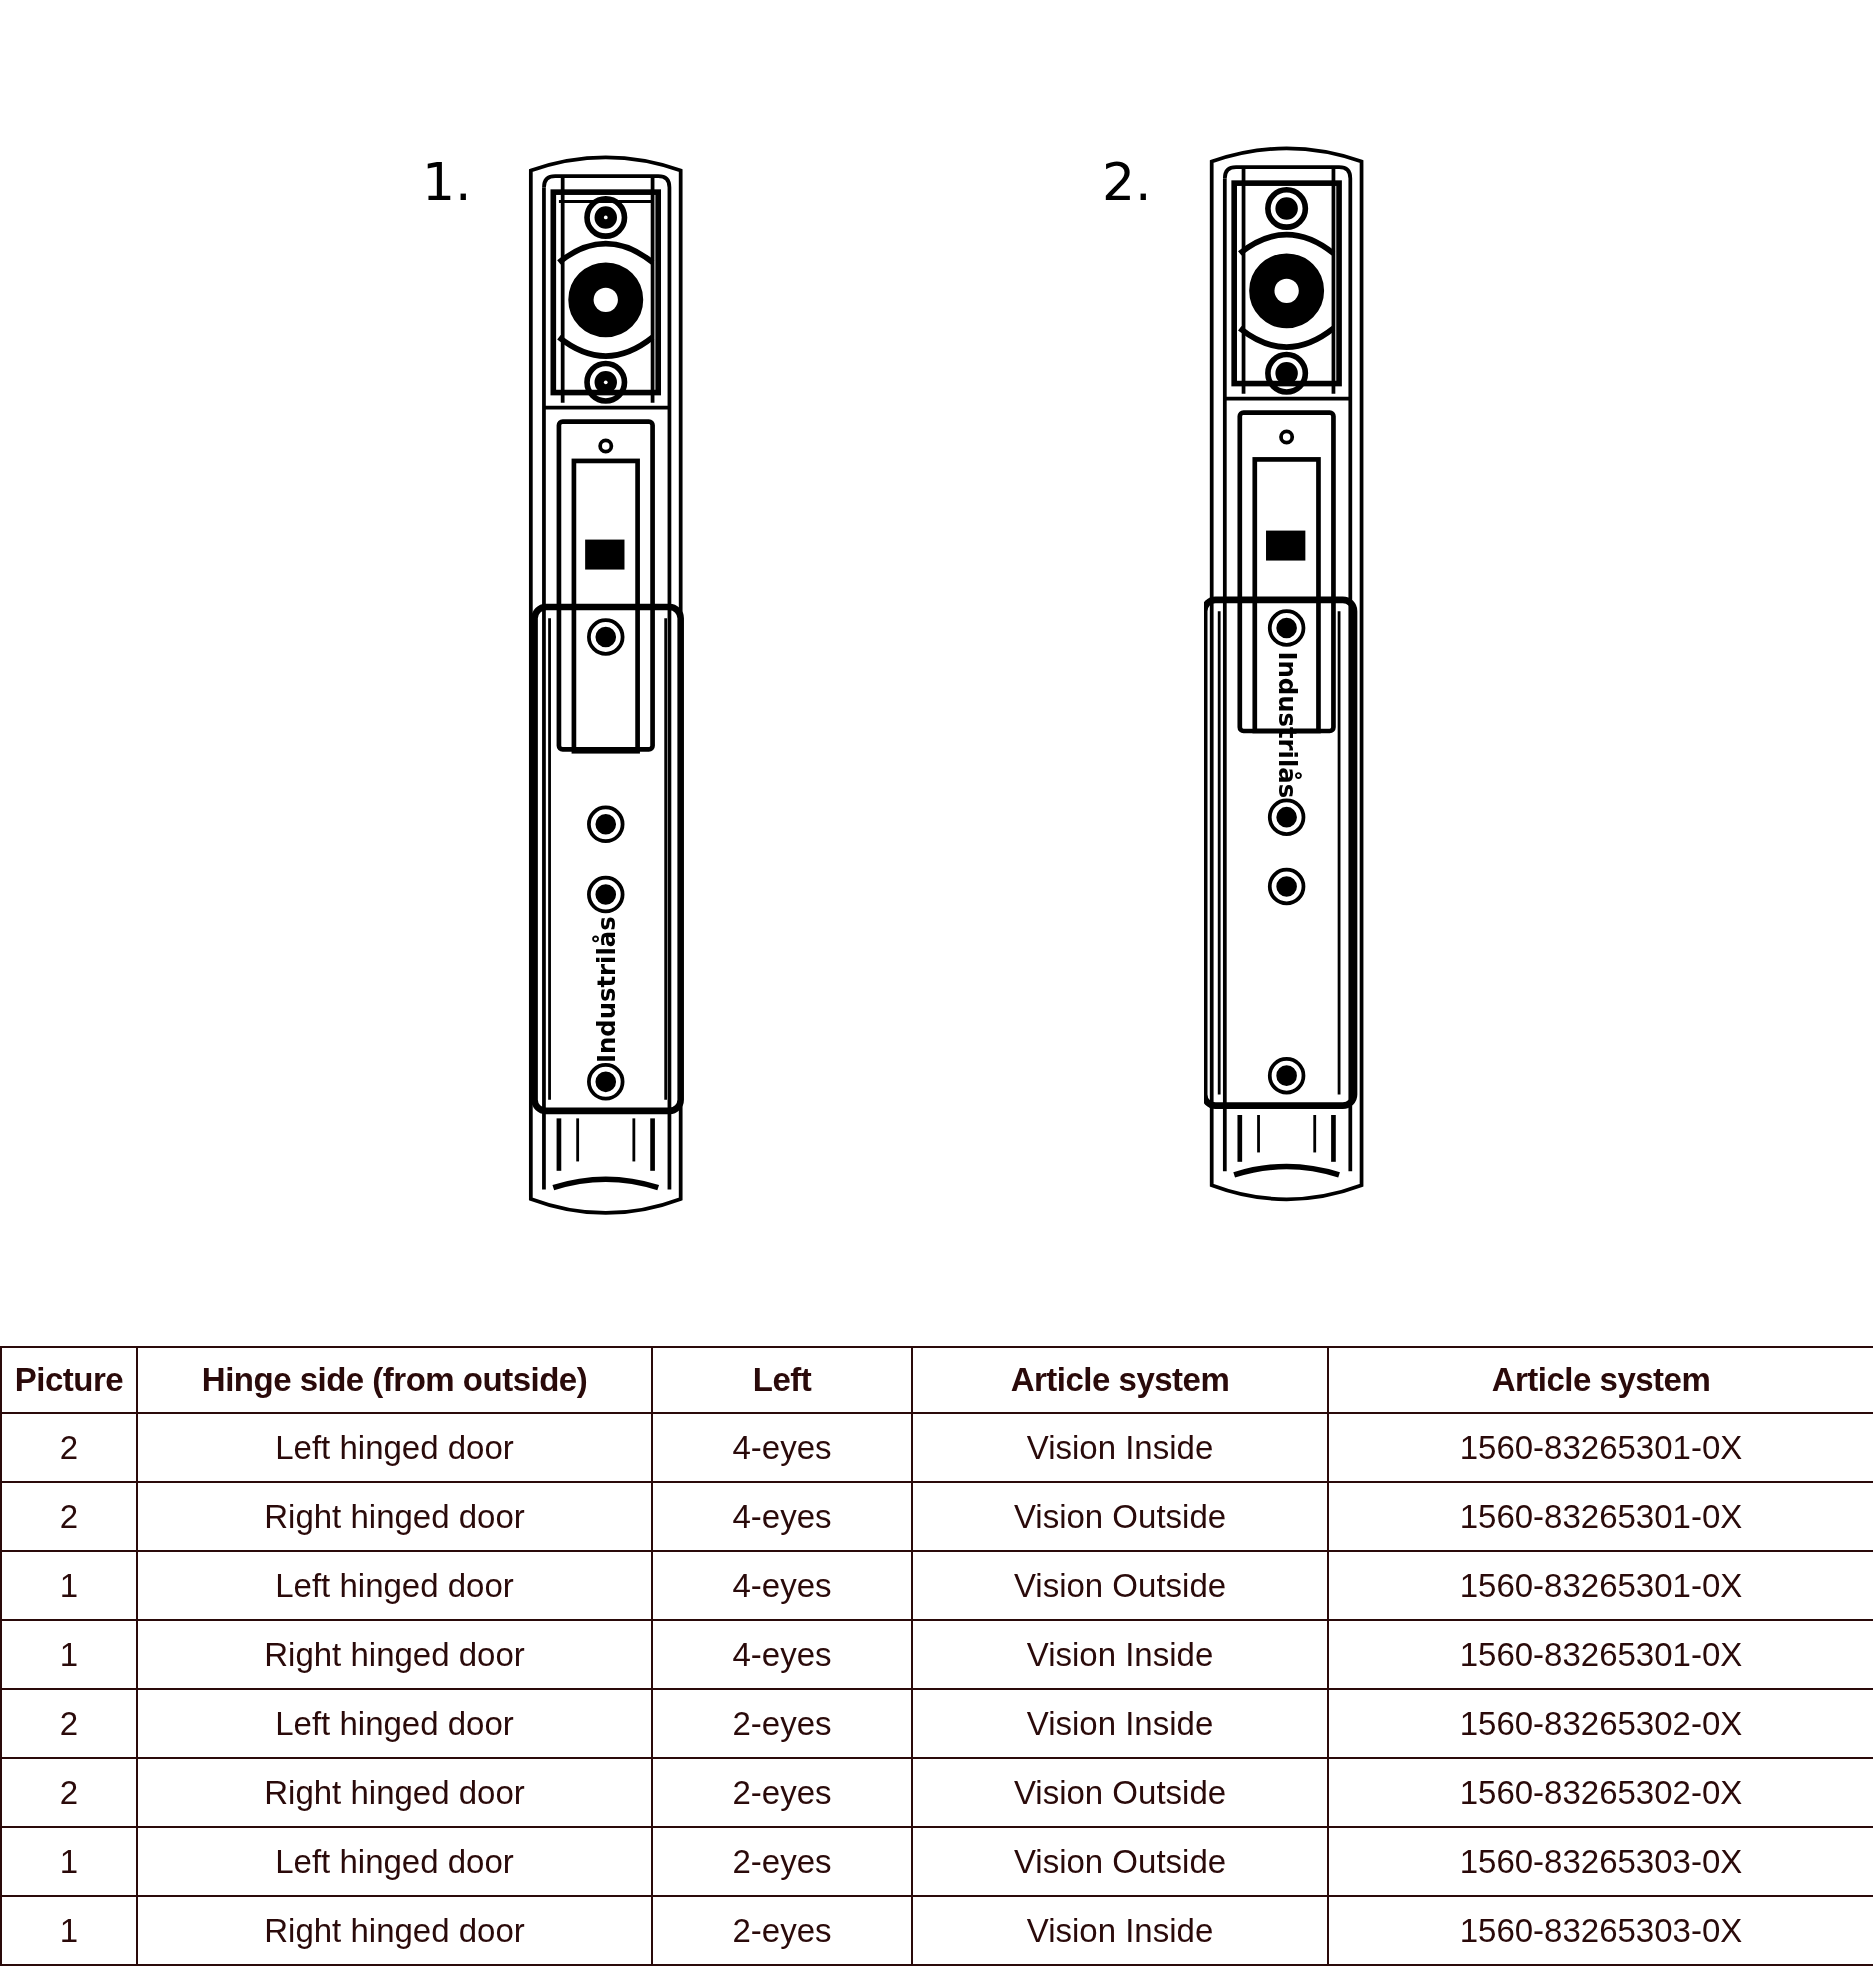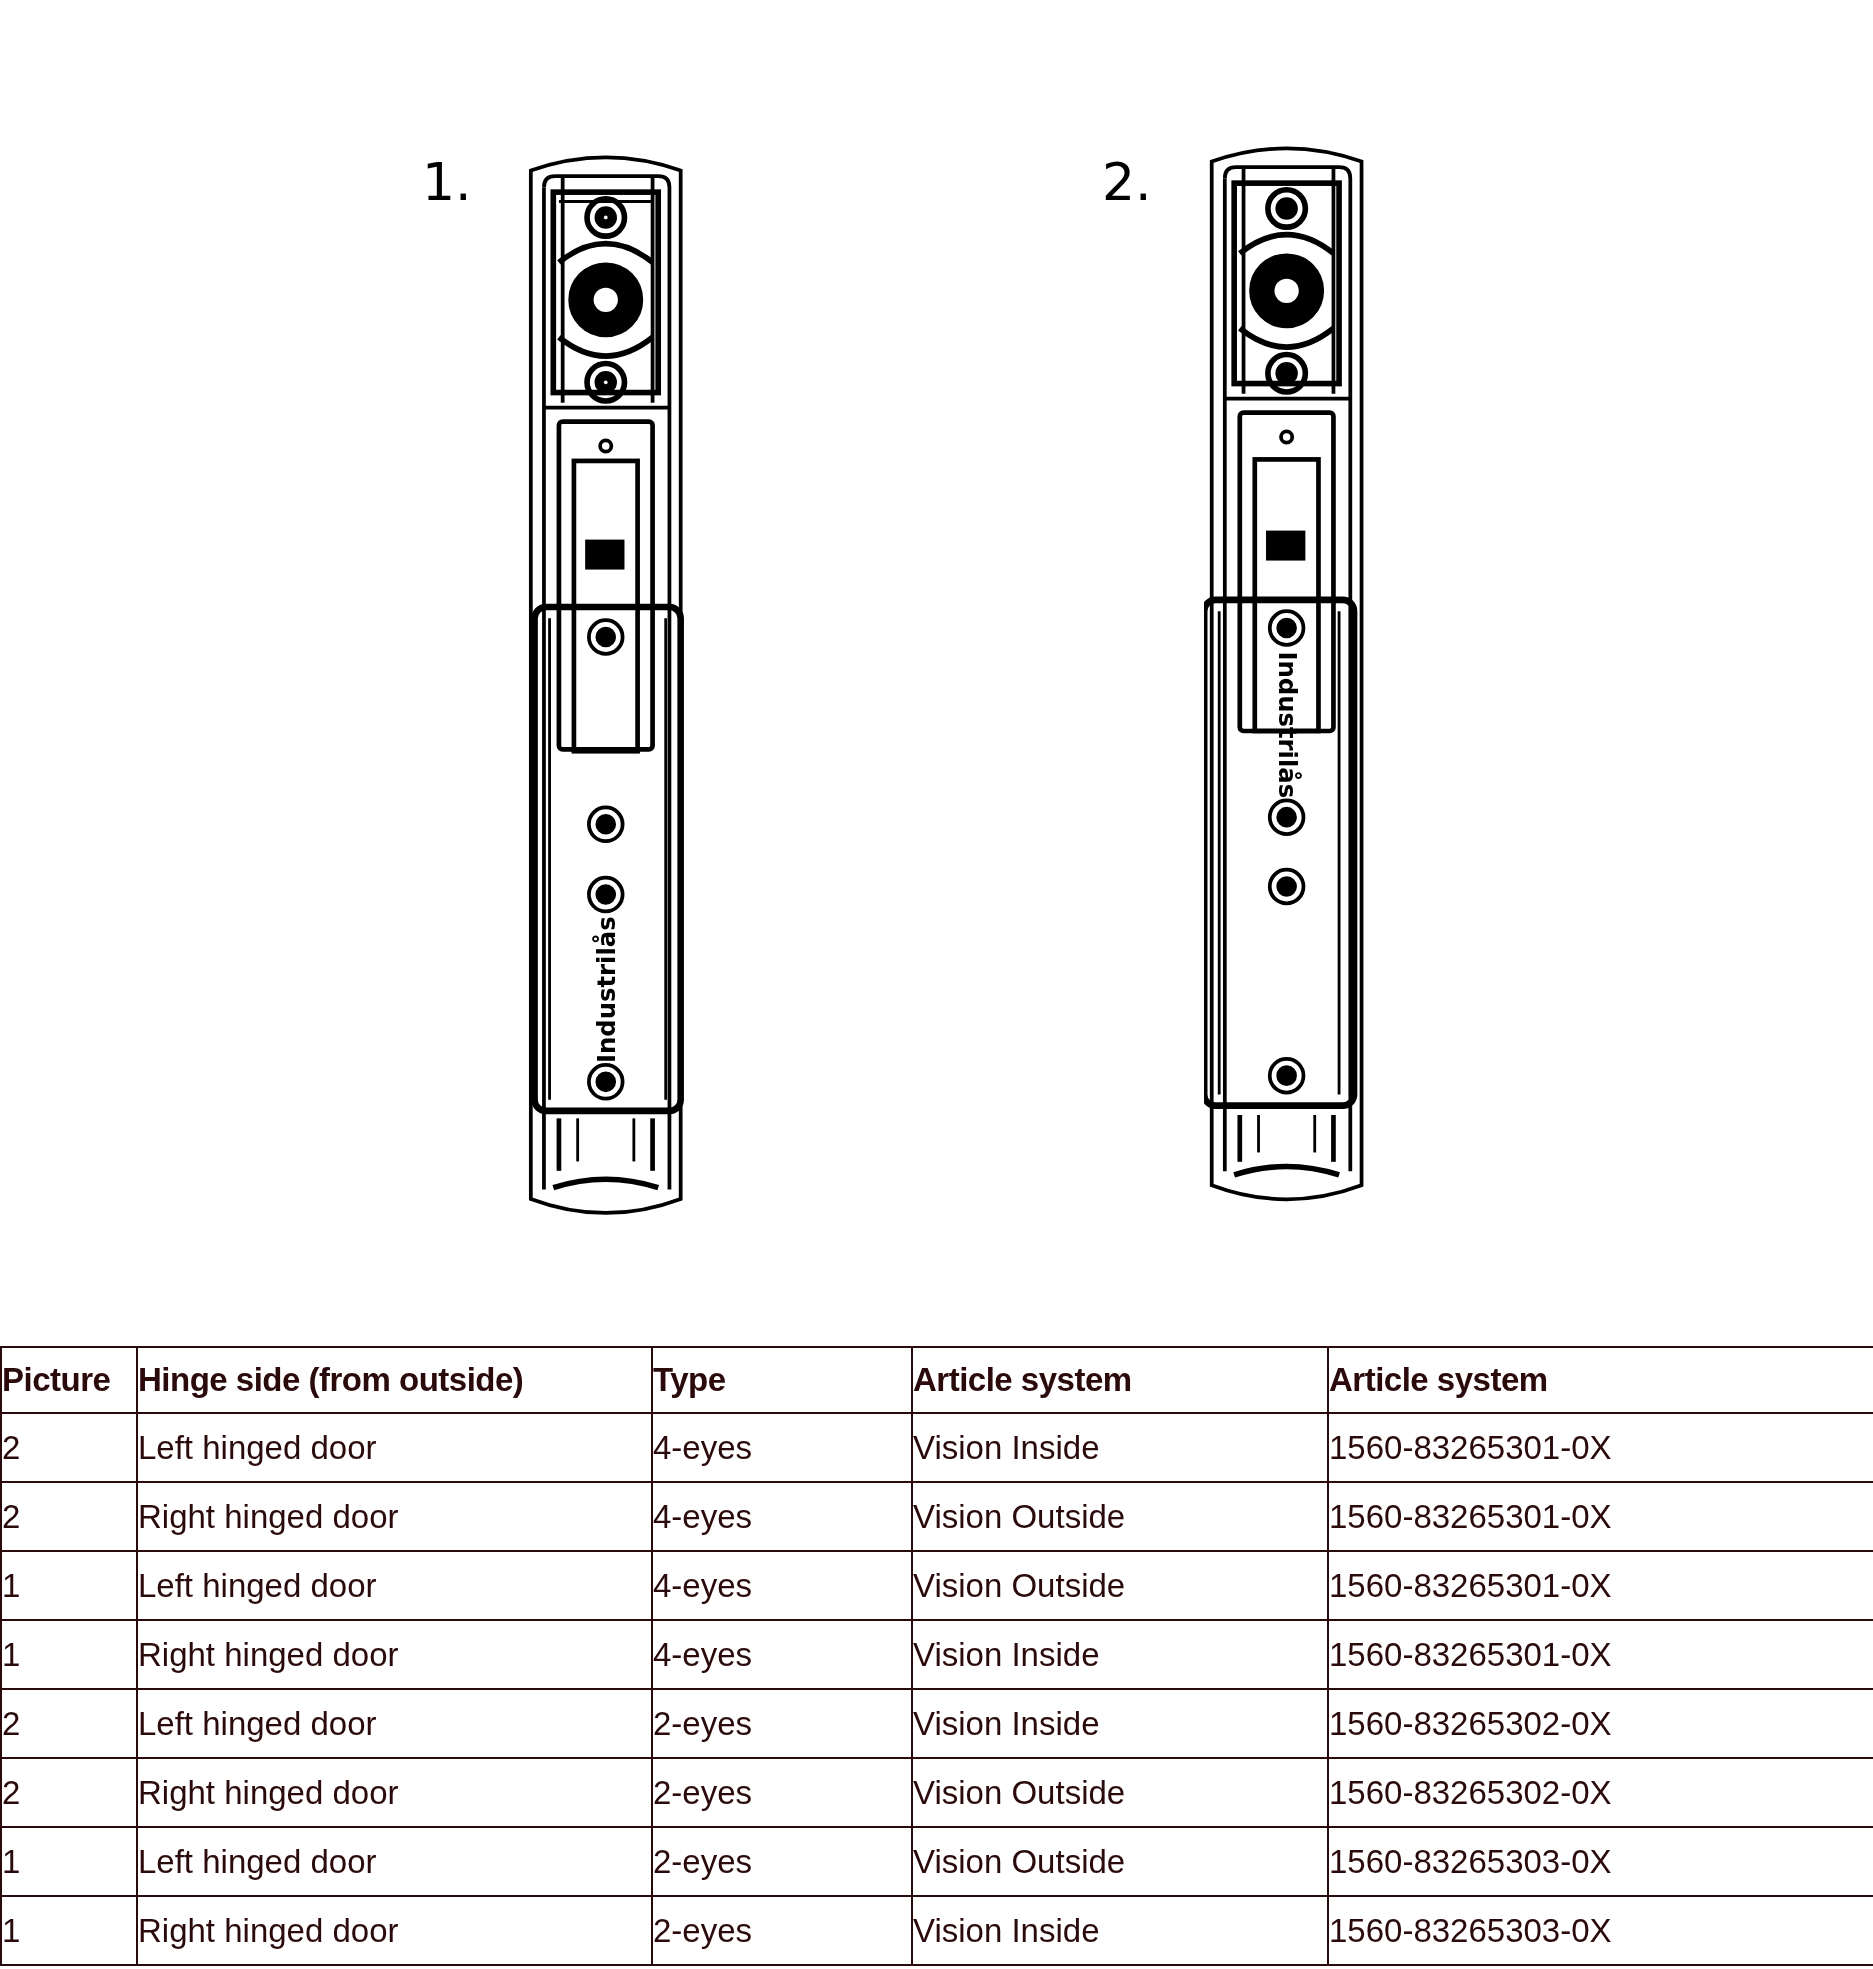--- a/index.html
+++ b/index.html
@@ -1,21 +1,21 @@
 <!DOCTYPE html>
 <html style="font-size:15px"><head>
   <meta charset="utf-8">
   <style>
     html, body { margin: 0; padding: 0; background: #ffffff; }
     body { width: 1874px; height: 1969px; position: relative; overflow: hidden; font-family: "Liberation Sans", sans-serif; color: #2a0a0a; }
     .figure-label { position: absolute; font-family: "DejaVu Sans", sans-serif; font-size: 52px; color: #000; }
     .drawing { position: absolute; }
     .drawing svg { display: block; }
     table.spec { position: absolute; left: 0; top: 1346px; width: 1873px; border-collapse: collapse; table-layout: fixed; }
-    table.spec th, table.spec td { border: 2.8px solid #2a0a0a; text-align: left; padding: 0; font-size: 33px; color: #2a0a0a; }
+    table.spec th, table.spec td { border: 2.8px solid #2a0a0a; text-align: center; padding: 0; font-size: 33px; color: #2a0a0a; }
     table.spec th { height: 64px; font-weight: bold; letter-spacing: -0.5px; }
     table.spec td { height: 67px; font-weight: normal; }
   </style>
 </head>
 <body>
 
 <div class="figure-label" style="left:422px; top:152px;">1.</div>
 <div class="figure-label" style="left:1102px; top:152px;">2.</div>
 
 <div class="drawing" style="left:525px; top:150px;">
@@ -117,21 +117,21 @@
     <col style="width:136px">
       <col style="width:515px">
       <col style="width:260px">
       <col style="width:416px">
       <col style="width:546px">
   </colgroup>
   <thead>
     <tr>
       <th>Picture</th>
       <th>Hinge side (from outside)</th>
-      <th>Type</th>
+      <th>Left</th>
       <th>Article system</th>
       <th>Article system</th>
     </tr>
   </thead>
   <tbody id="table-body">
       <tr>
         <td>2</td>
         <td>Left hinged door</td>
         <td>4-eyes</td>
         <td>Vision Inside</td>

